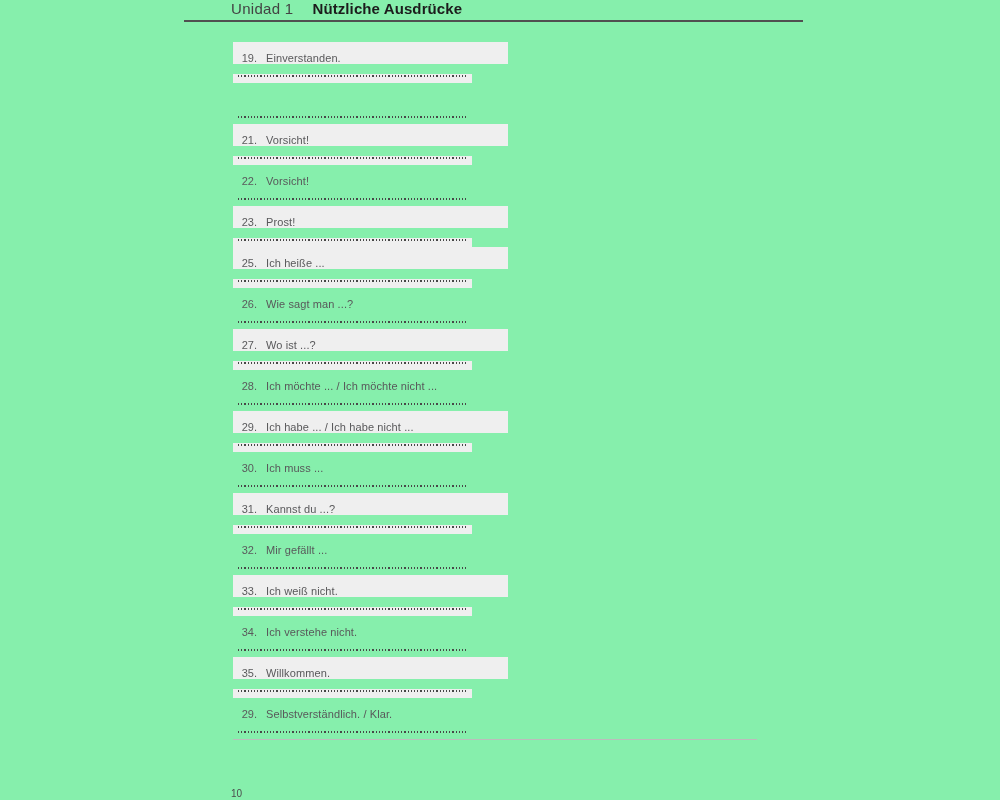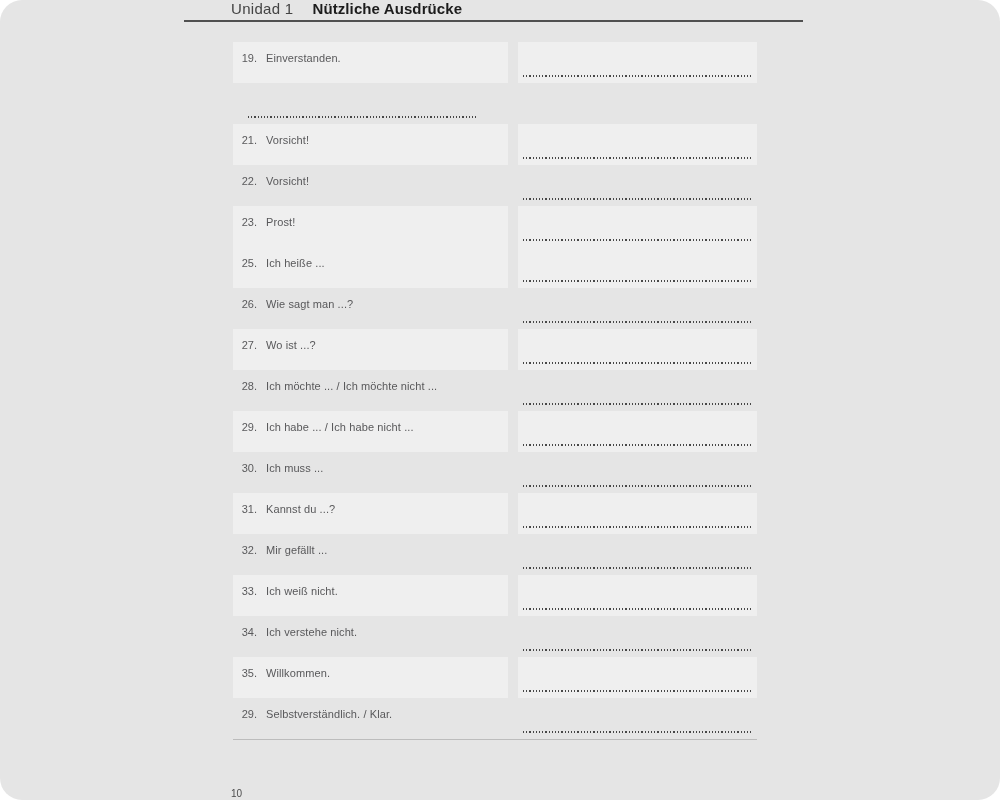--- a/index.html
+++ b/index.html
@@ -3,41 +3,41 @@
 <meta charset="utf-8">
 <style>
   * { margin: 0; padding: 0; box-sizing: border-box; }
   html, body { background: #ffffff; }
   body {
     width: 1000px; height: 800px;
     position: relative;
     font-family: "Liberation Sans", "DejaVu Sans", sans-serif;
     overflow: hidden;
   }
-  .page { position: absolute; inset: 0; background: #e5e5e5; border-radius: 22px; }
+  .page { position: absolute; inset: 0; background: #86efac; }
 
   
   .header { position: absolute; left: 231px; top: 0; height: 19px; white-space: nowrap; }
   .unit-label {
     font-size: 15px; font-weight: 400; color: #434343; letter-spacing: 0.3px;
   }
   .page-title {
     font-size: 15px; font-weight: 700; color: #1c1c1c; margin-left: 19px; letter-spacing: 0.1px;
   }
   .header-rule {
     position: absolute; left: 184px; top: 20px; width: 619px; height: 2px;
     background: #505050;
   }
 
   
   .list {
     position: absolute; left: 233px; top: 42px; width: 524px;
     border-bottom: 1px solid #bcbcbc;
   }
-  .row { position: relative; height: 41px; display: flex; }
+  .row { position: relative; height: 41px; display: flex; flex-direction: column; }
   .cell-left {
     width: 275px; height: 100%;
     display: flex; align-items: flex-start;
     padding-top: 10px;
   }
   .cell-gap { width: 10px; height: 100%; }
   .cell-right { position: relative; width: 239px; height: 100%; }
   .row.shaded .cell-left, .row.shaded .cell-right { background: #efefef; }
 
   .num {

